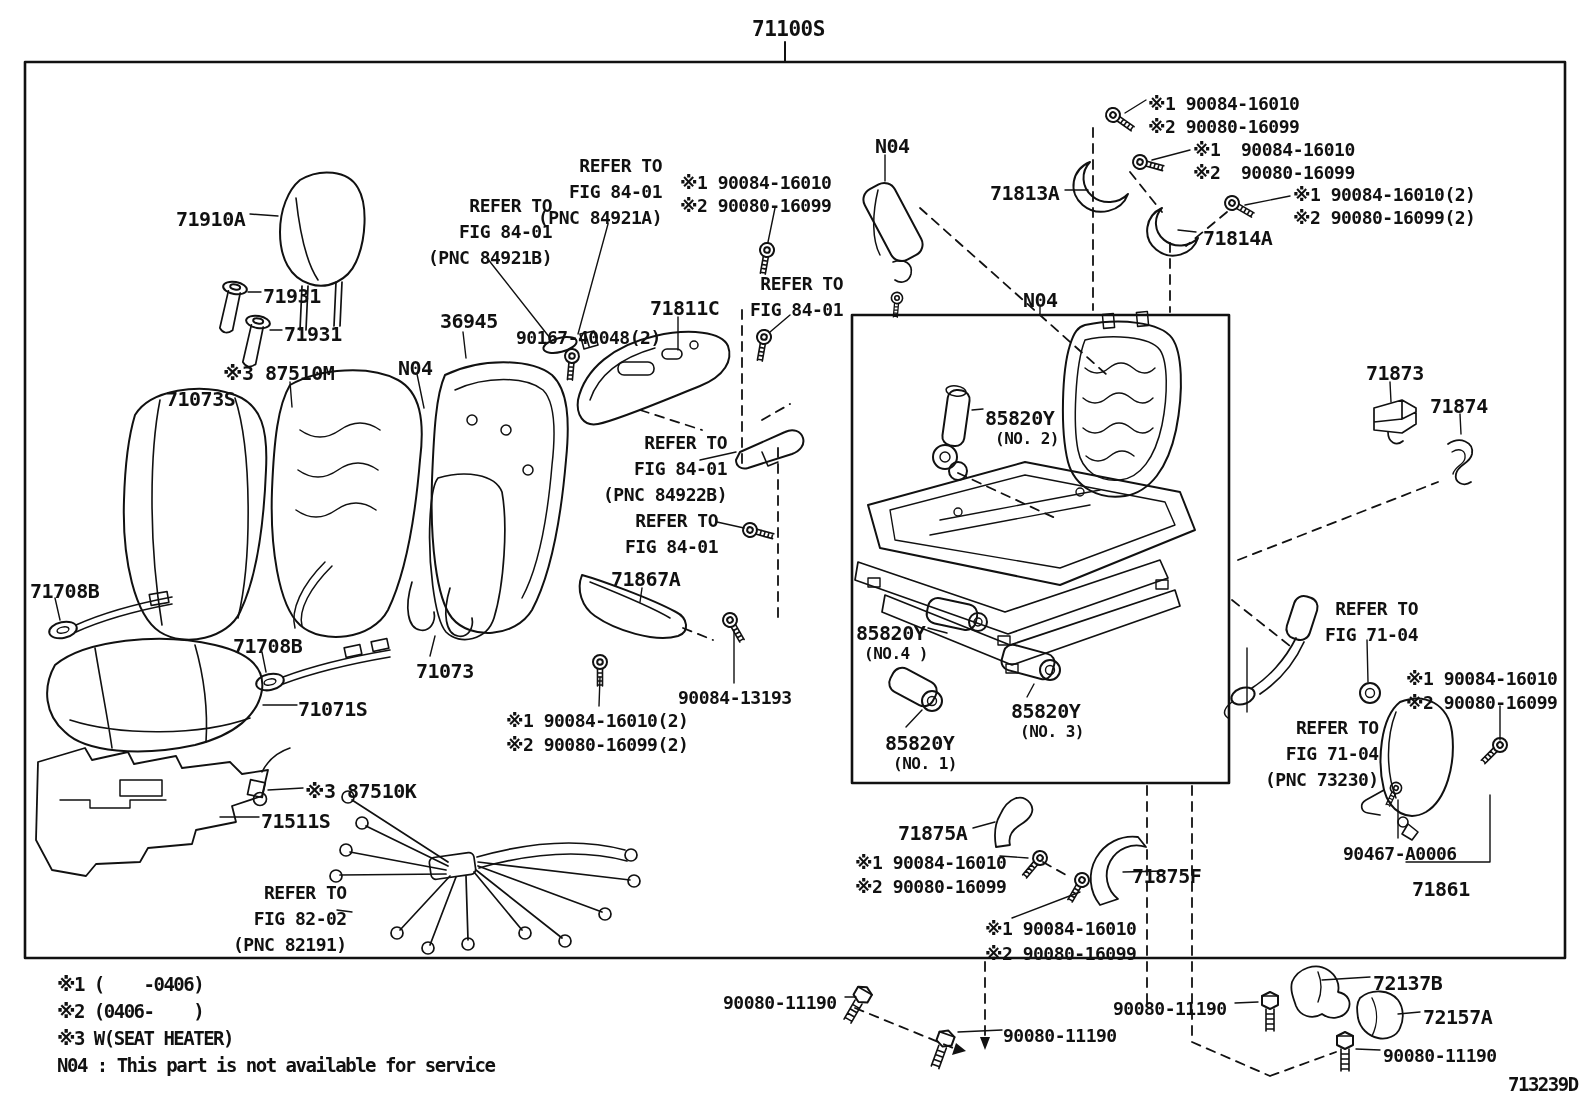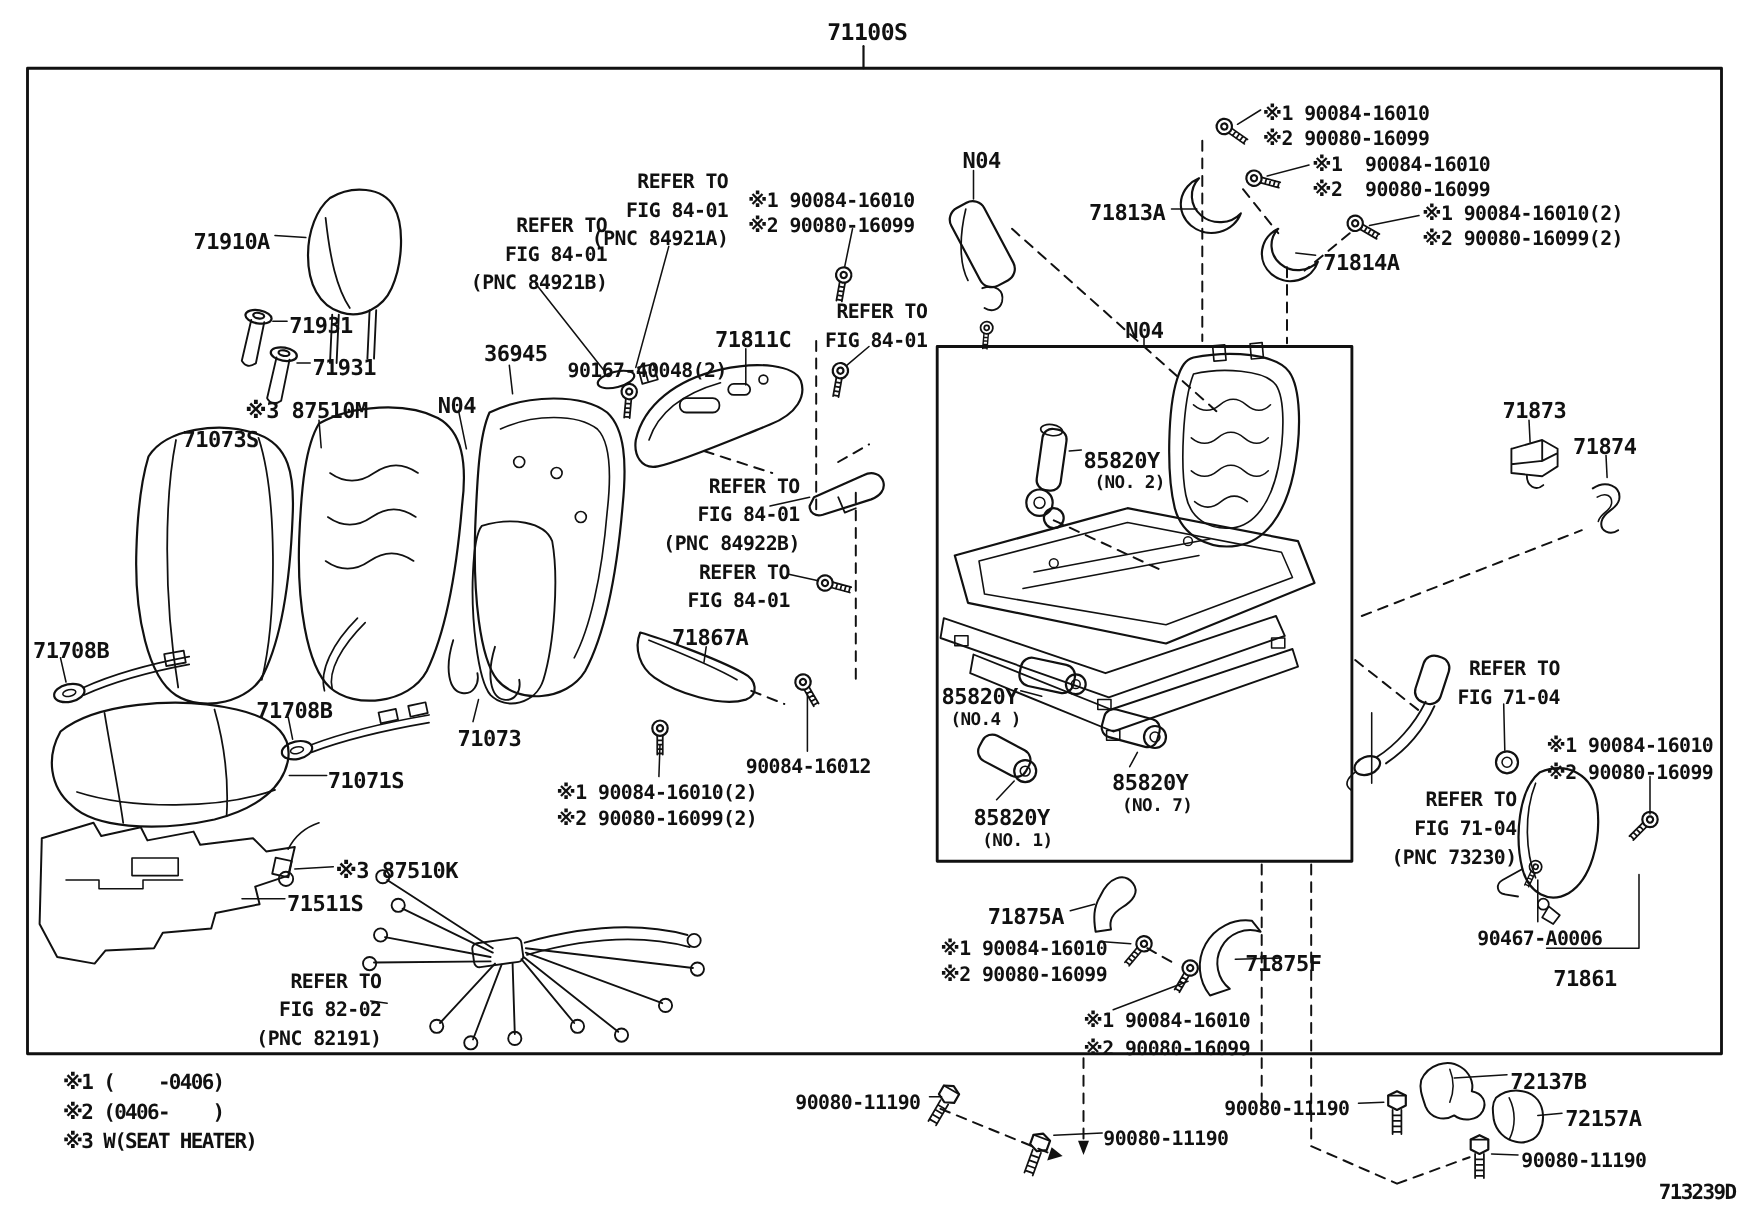--- a/index.html
+++ b/index.html
@@ -273,20 +273,21 @@
   </g>
   <polygon points="956,1043 966,1051 952,1055" fill="#111" stroke="none"></polygon>
   <polygon points="980,1037 990,1037 985,1050" fill="#111" stroke="none"></polygon>
 </svg>
 
   <div class="lbl title" style="left:752px;top:16px">71100S</div>
   <div class="lbl plain" style="left:1508px;top:1071px">713239D</div>
   <div class="lbl plain" style="left:57px;top:971px">※1 (    -0406)</div>
   <div class="lbl plain" style="left:57px;top:998px">※2 (0406-    )</div>
   <div class="lbl plain" style="left:57px;top:1025px">※3 W(SEAT HEATER)</div>
+  <div class="lbl plain" style="left:57px;top:1052px">N04 : This part is not available for service</div>
 
   <div class="lbl" style="left:176px;top:206px">71910A</div>
   <div class="lbl" style="left:263px;top:283px">71931</div>
   <div class="lbl" style="left:284px;top:321px">71931</div>
   <div class="lbl" style="left:223px;top:360px">※3 87510M</div>
   <div class="lbl" style="left:166px;top:386px">71073S</div>
   <div class="lbl" style="left:30px;top:578px">71708B</div>
   <div class="lbl" style="left:233px;top:633px">71708B</div>
   <div class="lbl" style="left:416px;top:658px">71073</div>
   <div class="lbl" style="left:298px;top:696px">71071S</div>
@@ -308,21 +309,21 @@
   <div class="lbl m" style="left:680px;top:170px">※1 90084-16010</div>
   <div class="lbl m" style="left:680px;top:193px">※2 90080-16099</div>
   <div class="lbl m" style="left:750px;top:271px">REFER TO
 FIG 84-01</div>
   <div class="lbl m" style="left:603px;top:430px">REFER TO
 FIG 84-01
 (PNC 84922B)</div>
   <div class="lbl m" style="left:625px;top:508px">REFER TO
 FIG 84-01</div>
   <div class="lbl" style="left:611px;top:566px">71867A</div>
-  <div class="lbl m" style="left:678px;top:685px">90084-16012</div>
+  <div class="lbl m" style="left:678px;top:685px">90084-13193</div>
   <div class="lbl m" style="left:506px;top:708px">※1 90084-16010(2)</div>
   <div class="lbl m" style="left:506px;top:732px">※2 90080-16099(2)</div>
   <div class="lbl" style="left:875px;top:133px">N04</div>
   <div class="lbl" style="left:990px;top:180px">71813A</div>
   <div class="lbl m" style="left:1148px;top:91px">※1 90084-16010</div>
   <div class="lbl m" style="left:1148px;top:114px">※2 90080-16099</div>
   <div class="lbl m" style="left:1193px;top:137px">※1  90084-16010</div>
   <div class="lbl m" style="left:1193px;top:160px">※2  90080-16099</div>
   <div class="lbl m" style="left:1293px;top:182px">※1 90084-16010(2)</div>
   <div class="lbl m" style="left:1293px;top:205px">※2 90080-16099(2)</div>
@@ -330,21 +331,21 @@
   <div class="lbl" style="left:1023px;top:287px">N04</div>
   <div class="lbl" style="left:1366px;top:360px">71873</div>
   <div class="lbl" style="left:1430px;top:393px">71874</div>
   <div class="lbl" style="left:985px;top:405px">85820Y</div>
   <div class="lbl small" style="left:995px;top:426px">(NO. 2)</div>
   <div class="lbl" style="left:856px;top:620px">85820Y</div>
   <div class="lbl small" style="left:864px;top:641px">(NO.4 )</div>
   <div class="lbl" style="left:885px;top:730px">85820Y</div>
   <div class="lbl small" style="left:893px;top:751px">(NO. 1)</div>
   <div class="lbl" style="left:1011px;top:698px">85820Y</div>
-  <div class="lbl small" style="left:1020px;top:719px">(NO. 7)</div>
+  <div class="lbl small" style="left:1020px;top:719px">(NO. 3)</div>
   <div class="lbl m" style="left:1325px;top:596px">REFER TO
 FIG 71-04</div>
   <div class="lbl m" style="left:1406px;top:666px">※1 90084-16010</div>
   <div class="lbl m" style="left:1406px;top:690px">※2 90080-16099</div>
   <div class="lbl m" style="left:1265px;top:715px">REFER TO
 FIG 71-04
 (PNC 73230)</div>
   <div class="lbl m" style="left:1343px;top:841px">90467-A0006</div>
   <div class="lbl" style="left:1412px;top:876px">71861</div>
   <div class="lbl" style="left:898px;top:820px">71875A</div>

